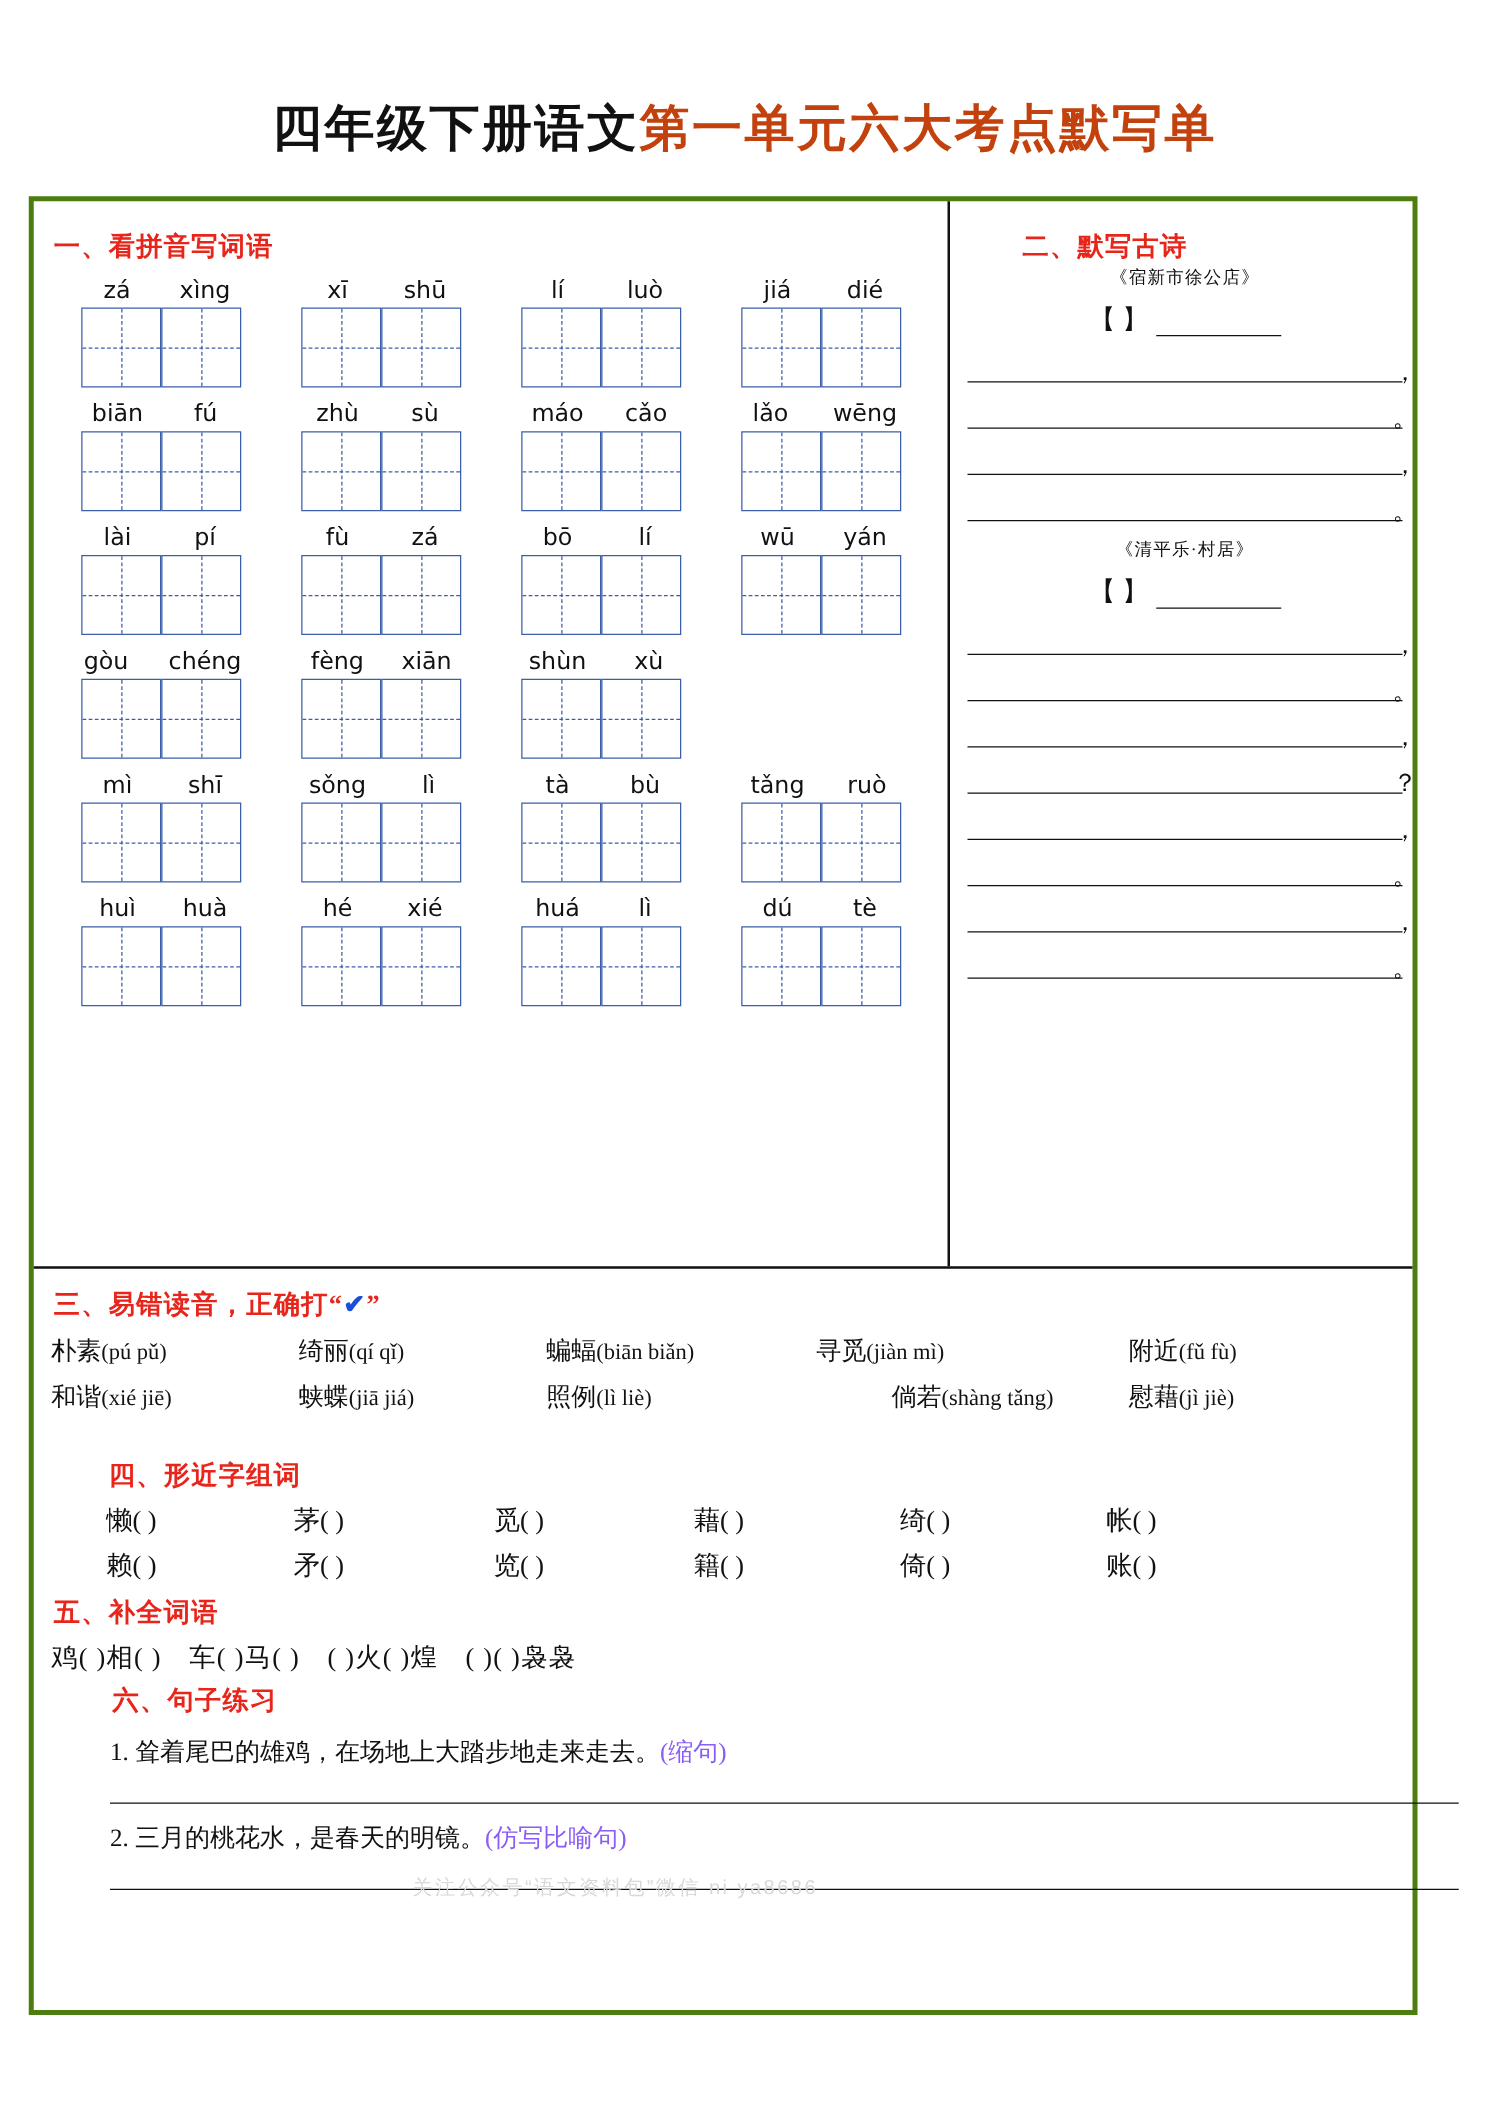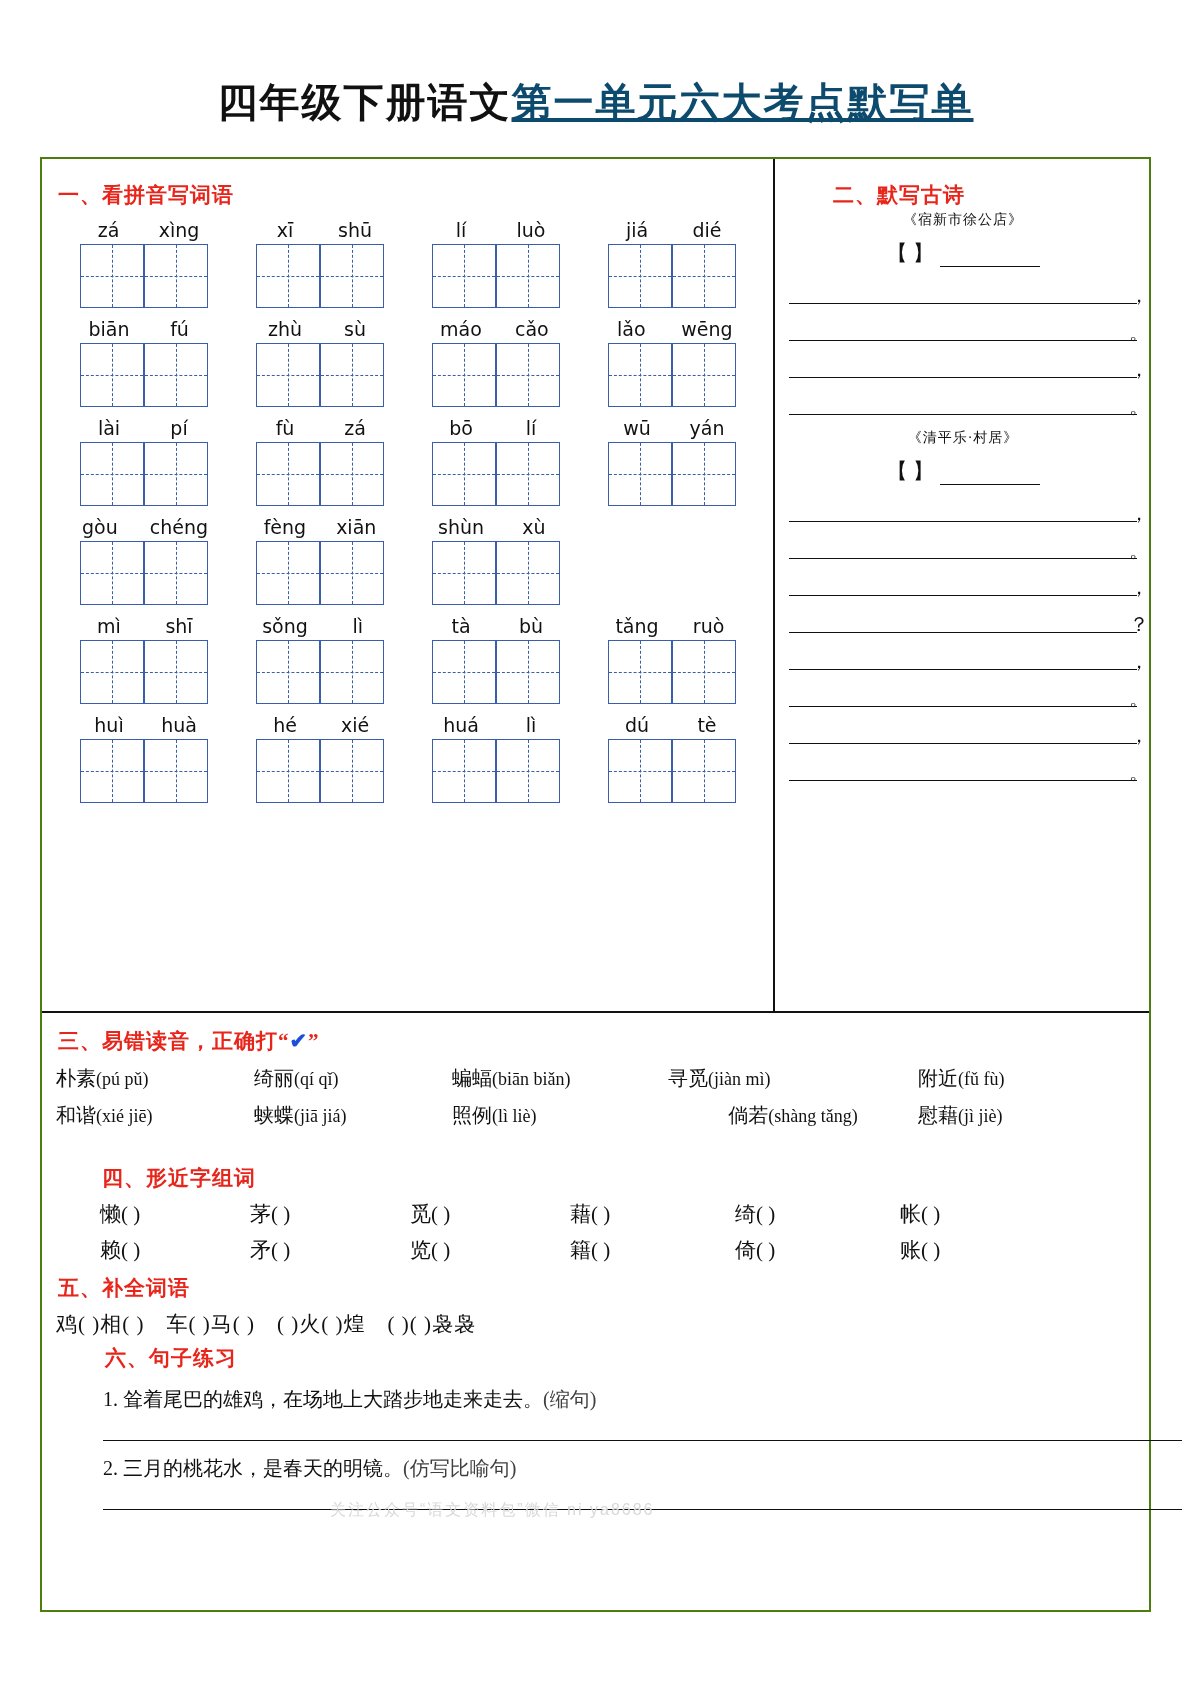--- a/index.html
+++ b/index.html
@@ -14,28 +14,28 @@
   
   .title{
     text-align:center;
     font-size:40px;
     font-weight:bold;
     letter-spacing:2px;
     padding-top:75px;
     font-family:"Liberation Serif", serif;
   }
   .title .black{color:#111;}
-  .title .red{color:#0c4a6e;text-decoration:underline;}
+  .title .red{color:#c2410c;}
 
   
   .frame{
     position:absolute;
-    left:40px;top:157px;
+    left:23px;top:157px;
     width:1111px;height:1455px;
-    border:2px solid #4d7c0f;
+    border:4px solid #4d7c0f;
     box-sizing:border-box;
   }
   .inner-hline{
     position:absolute;left:0;top:852px;width:100%;height:2px;background:#111;
   }
   .inner-vline{
     position:absolute;left:731px;top:0;width:2px;height:852px;background:#111;
   }
 
   .sec-head{
@@ -105,21 +105,21 @@
 
   
   .sec5{position:absolute;left:0;top:1115px;width:936px;}
   .sec5 .sec-head{margin:0 0 4px 16px;}
   .bq-row{font-size:21px;margin:8px 0 0 14px;letter-spacing:1px;}
 
   
   .sec6{position:absolute;left:0;top:1185px;width:1107px;margin-left:47px;}
   .sec6 .sec-head{margin:0 0 4px 16px;}
   .sent{font-size:20px;margin:14px 0 0 14px;}
-  .hint{color:#404040;}
+  .hint{color:#8b5cf6;}
   .answer-line{border-bottom:1.6px solid #111;height:1px;margin:26px 14px 0 14px;}
 
   .watermark{
     position:absolute;left:330px;top:1500px;
     font-size:16px;color:#d8d8d8;letter-spacing:2px;
     font-family:"Liberation Sans", sans-serif;
   }
 </style>
 </head>
 <body>

